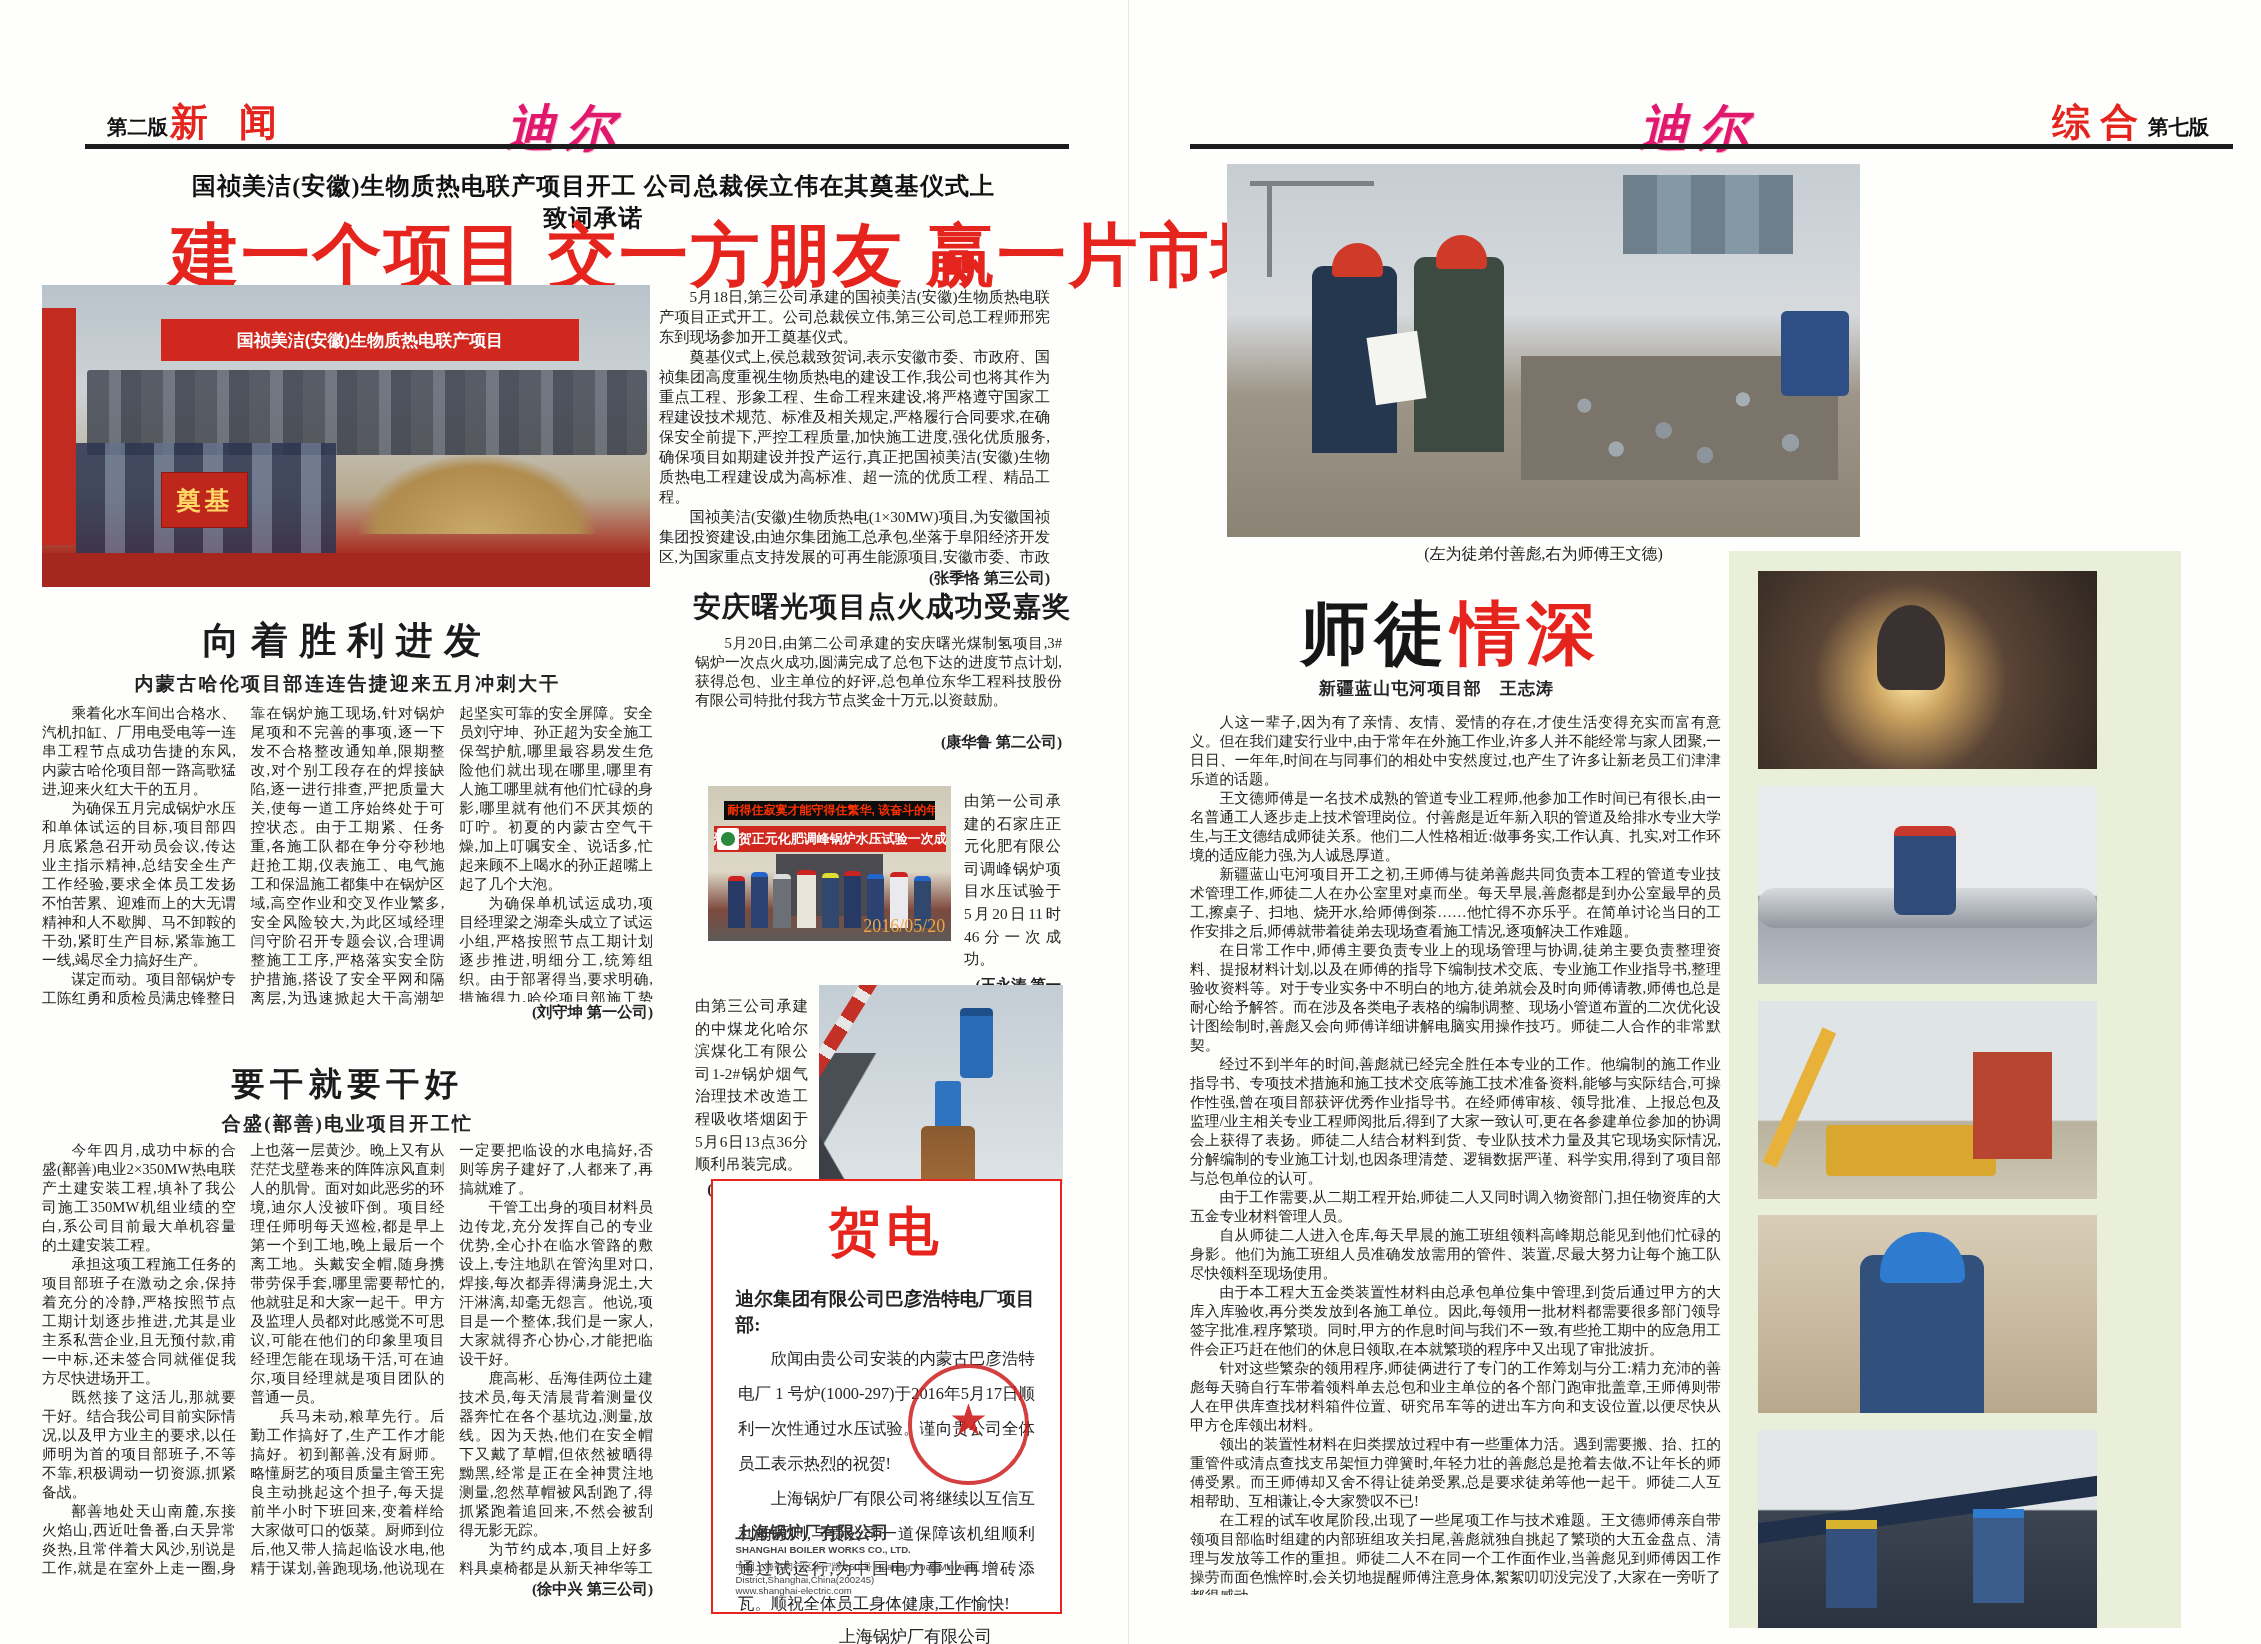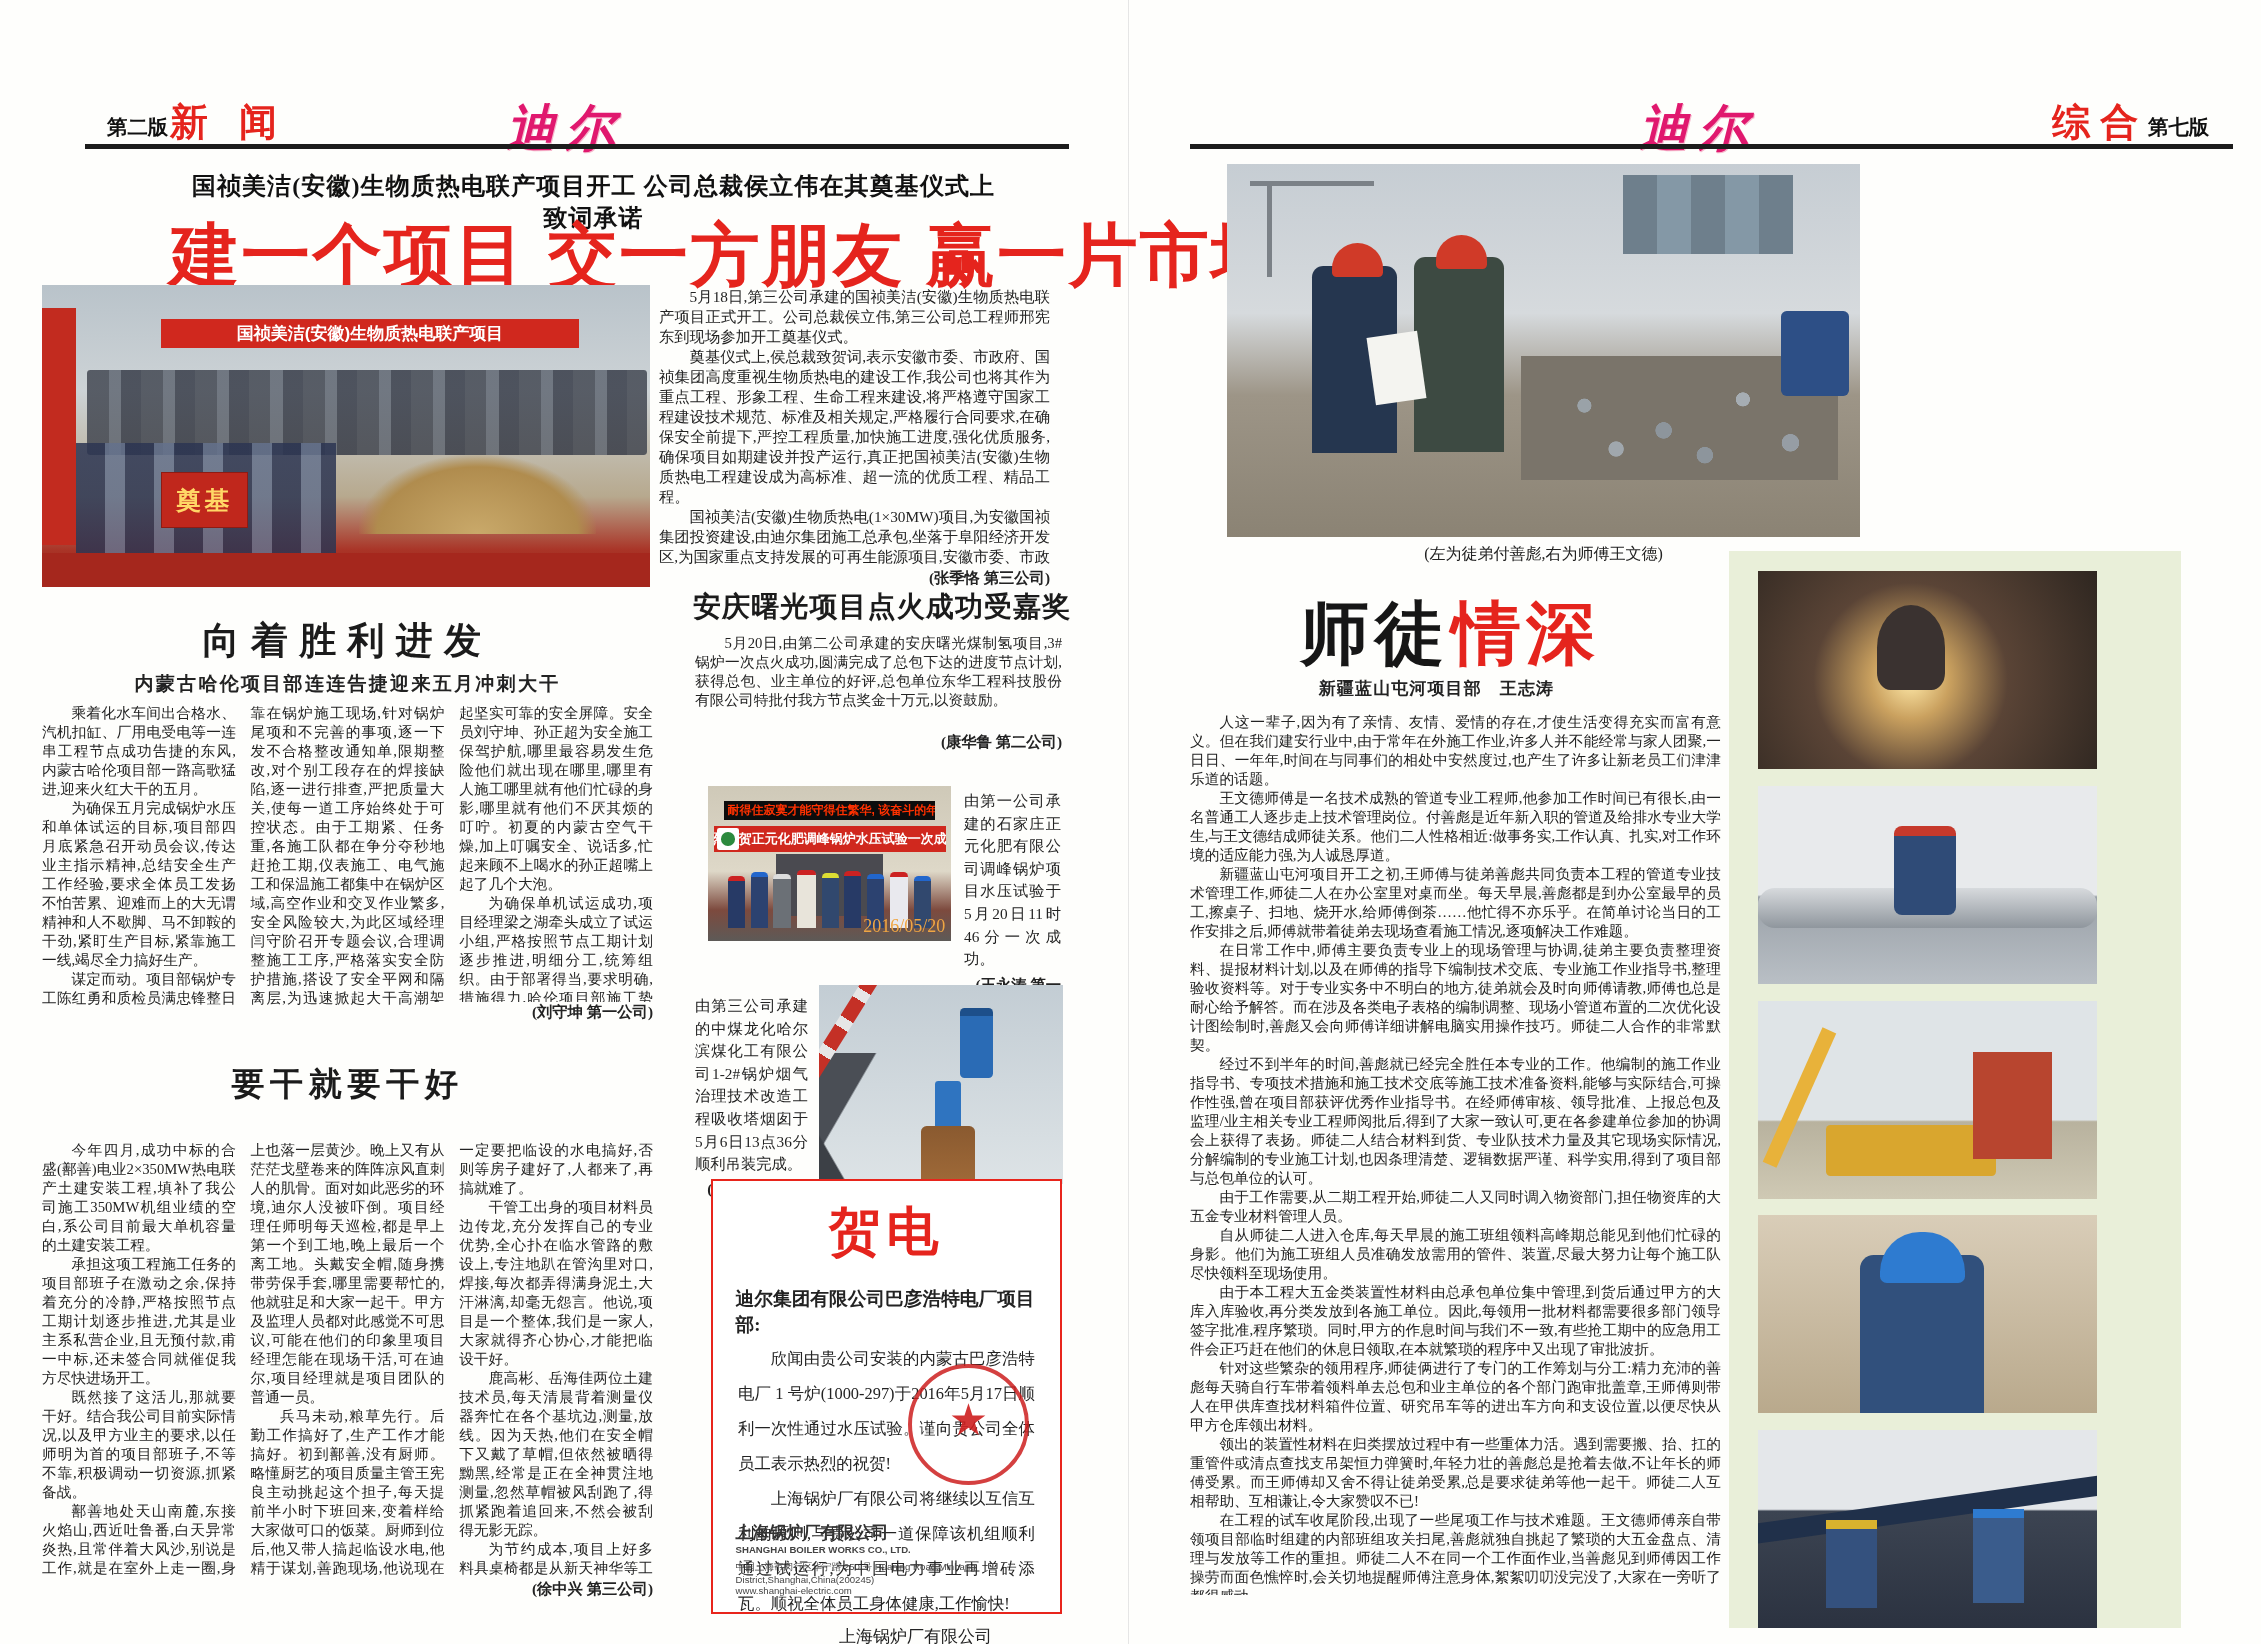--- a/index.html
+++ b/index.html
@@ -65,21 +65,21 @@
   </div>
   <div class="abs sec-label" style="left:170px;top:97px;">新 闻</div>
   <div class="abs logo" style="left:506px;top:95px;">迪尔</div>
   <div class="abs rule" style="left:85px;top:144px;width:984px;"></div>
 
   <div class="abs kicker" style="left:181px;top:170px;width:825px;">国祯美洁(安徽)生物质热电联产项目开工  公司总裁侯立伟在其奠基仪式上致词承诺</div>
   <div class="abs headline1" style="left:170px;top:210px;width:848px;">建一个项目 交一方朋友 赢一片市场</div>
 
   <div class="ph" style="left:42px;top:285px;width:608px;height:302px;background:linear-gradient(#b9c3ca 0%,#cdd3d6 35%,#b7a98e 70%,#a93326 88%,#8f2a20 100%);">
     <div class="abs" style="left:0;top:22.6px;width:34px;height:237px;background:#c22b1f;"></div>
-    <div class="abs banner-red" style="left:119px;top:34px;width:418px;height:29px;font-size:17px;justify-content:center;">国祯美洁(安徽)生物质热电联产项目</div>
+    <div class="abs banner-red" style="left:119px;top:34px;width:418px;height:42px;font-size:17px;justify-content:center;">国祯美洁(安徽)生物质热电联产项目</div>
     <div class="abs" style="left:45px;top:85px;width:560px;height:85px;background:repeating-linear-gradient(90deg,#3a3f4a 0 21.5px,#5a616d 21.5px 34px,#2e3340 34px 54px);opacity:.8;border-radius:3.4px;"></div>
     <div class="abs" style="left:34px;top:158px;width:260px;height:113px;background:repeating-linear-gradient(90deg,#2c3552 0 29px,#64718c 29px 49px);opacity:.85;"></div>
     <div class="abs" style="left:317px;top:170px;width:237px;height:79px;background:radial-gradient(ellipse at 50% 100%,#c9a96a 0%,#b08c4e 60%,transparent 72%);"></div>
     <div class="abs" style="left:119px;top:187px;width:85px;height:54px;background:#c0271c;border:1.7px solid #8e1b13;display:flex;align-items:center;justify-content:center;color:#ffd766;font-size:25px;font-weight:900;letter-spacing:3.4px;">奠基</div>
     <div class="abs" style="left:0;bottom:0;width:608px;height:34px;background:#a5271d;"></div>
   </div>
 
   <div class="abs body-txt lead-txt" style="left:659px;top:287px;width:391px;height:278px;overflow:hidden;">
       <p>5月18日,第三公司承建的国祯美洁(安徽)生物质热电联产项目正式开工。公司总裁侯立伟,第三公司总工程师邢宪东到现场参加开工奠基仪式。</p>
       <p>奠基仪式上,侯总裁致贺词,表示安徽市委、市政府、国祯集团高度重视生物质热电的建设工作,我公司也将其作为重点工程、形象工程、生命工程来建设,将严格遵守国家工程建设技术规范、标准及相关规定,严格履行合同要求,在确保安全前提下,严控工程质量,加快施工进度,强化优质服务,确保项目如期建设并投产运行,真正把国祯美洁(安徽)生物质热电工程建设成为高标准、超一流的优质工程、精品工程。</p>
@@ -91,20 +91,21 @@
   <div class="abs tsub" style="left:42px;top:663px;width:611px;">内蒙古哈伦项目部连连告捷迎来五月冲刺大干</div>
   <div class="abs body-txt cols3" style="left:42px;top:704px;width:611px;height:318px;">
       <p>乘着化水车间出合格水、汽机扣缸、厂用电受电等一连串工程节点成功告捷的东风,内蒙古哈伦项目部一路高歌猛进,迎来火红大干的五月。</p>
       <p>为确保五月完成锅炉水压和单体试运的目标,项目部四月底紧急召开动员会议,传达业主指示精神,总结安全生产工作经验,要求全体员工发扬不怕苦累、迎难而上的大无谓精神和人不歇脚、马不卸鞍的干劲,紧盯生产目标,紧靠施工一线,竭尽全力搞好生产。</p>
       <p>谋定而动。项目部锅炉专工陈红勇和质检员满忠锋整日靠在锅炉施工现场,针对锅炉尾项和不完善的事项,逐一下发不合格整改通知单,限期整改,对个别工段存在的焊接缺陷,逐一进行排查,严把质量大关,使每一道工序始终处于可控状态。由于工期紧、任务重,各施工队都在争分夺秒地赶抢工期,仪表施工、电气施工和保温施工都集中在锅炉区域,高空作业和交叉作业繁多,安全风险较大,为此区域经理闫守阶召开专题会议,合理调整施工工序,严格落实安全防护措施,搭设了安全平网和隔离层,为迅速掀起大干高潮架起坚实可靠的安全屏障。安全员刘守坤、孙正超为安全施工保驾护航,哪里最容易发生危险他们就出现在哪里,哪里有人施工哪里就有他们忙碌的身影,哪里就有他们不厌其烦的叮咛。初夏的内蒙古空气干燥,加上叮嘱安全、说话多,忙起来顾不上喝水的孙正超嘴上起了几个大泡。</p>
       <p>为确保单机试运成功,项目经理梁之湖牵头成立了试运小组,严格按照节点工期计划逐步推进,明细分工,统筹组织。由于部署得当,要求明确,措施得力,哈伦项目部施工势头迅猛,呈现一派大干快上的欣欣向荣景象。</p>
     </div>
   <div class="abs byline" style="left:430px;top:999px;width:223px;background:#fefefc;">(刘守坤  第一公司)</div>
 
   <div class="abs t3" style="left:42px;top:1062px;width:611px;">要干就要干好</div>
+  <div class="abs tsub" style="left:42px;top:1103px;width:611px;">合盛(鄯善)电业项目开工忙</div>
   <div class="abs body-txt cols3" style="left:42px;top:1141px;width:611px;height:452px;">
       <p>今年四月,成功中标的合盛(鄯善)电业2×350MW热电联产土建安装工程,填补了我公司施工350MW机组业绩的空白,系公司目前最大单机容量的土建安装工程。</p>
       <p>承担这项工程施工任务的项目部班子在激动之余,保持着充分的冷静,严格按照节点工期计划逐步推进,尤其是业主系私营企业,且无预付款,甫一中标,还未签合同就催促我方尽快进场开工。</p>
       <p>既然接了这活儿,那就要干好。结合我公司目前实际情况,以及甲方业主的要求,以任师明为首的项目部班子,不等不靠,积极调动一切资源,抓紧备战。</p>
       <p>鄯善地处天山南麓,东接火焰山,西近吐鲁番,白天异常炎热,且常伴着大风沙,别说是工作,就是在室外上走一圈,身上也落一层黄沙。晚上又有从茫茫戈壁卷来的阵阵凉风直刺人的肌骨。面对如此恶劣的环境,迪尔人没被吓倒。项目经理任师明每天巡检,都是早上第一个到工地,晚上最后一个离工地。头戴安全帽,随身携带劳保手套,哪里需要帮忙的,他就驻足和大家一起干。甲方及监理人员都对此感觉不可思议,可能在他们的印象里项目经理怎能在现场干活,可在迪尔,项目经理就是项目团队的普通一员。</p>
       <p>兵马未动,粮草先行。后勤工作搞好了,生产工作才能搞好。初到鄯善,没有厨师。略懂厨艺的项目质量主管王宪良主动挑起这个担子,每天提前半小时下班回来,变着样给大家做可口的饭菜。厨师到位后,他又带人搞起临设水电,他精于谋划,善跑现场,他说现在一定要把临设的水电搞好,否则等房子建好了,人都来了,再搞就难了。</p>
       <p>干管工出身的项目材料员边传龙,充分发挥自己的专业优势,全心扑在临水管路的敷设上,专注地趴在管沟里对口,焊接,每次都弄得满身泥土,大汗淋漓,却毫无怨言。他说,项目是一个整体,我们是一家人,大家就得齐心协心,才能把临设干好。</p>
       <p>鹿高彬、岳海佳两位土建技术员,每天清晨背着测量仪器奔忙在各个基坑边,测量,放线。因为天热,他们在安全帽下又戴了草帽,但依然被晒得黝黑,经常是正在全神贯注地测量,忽然草帽被风刮跑了,得抓紧跑着追回来,不然会被刮得无影无踪。</p>
       <p>为节约成本,项目上好多料具桌椅都是从新天神华等工地调入的,看起来比较陈旧,但任经理说,只要能用就可以,该花的花,但该省的一定要省,我们不比这些,我们要比施工作战的能力。</p>
     </div>

